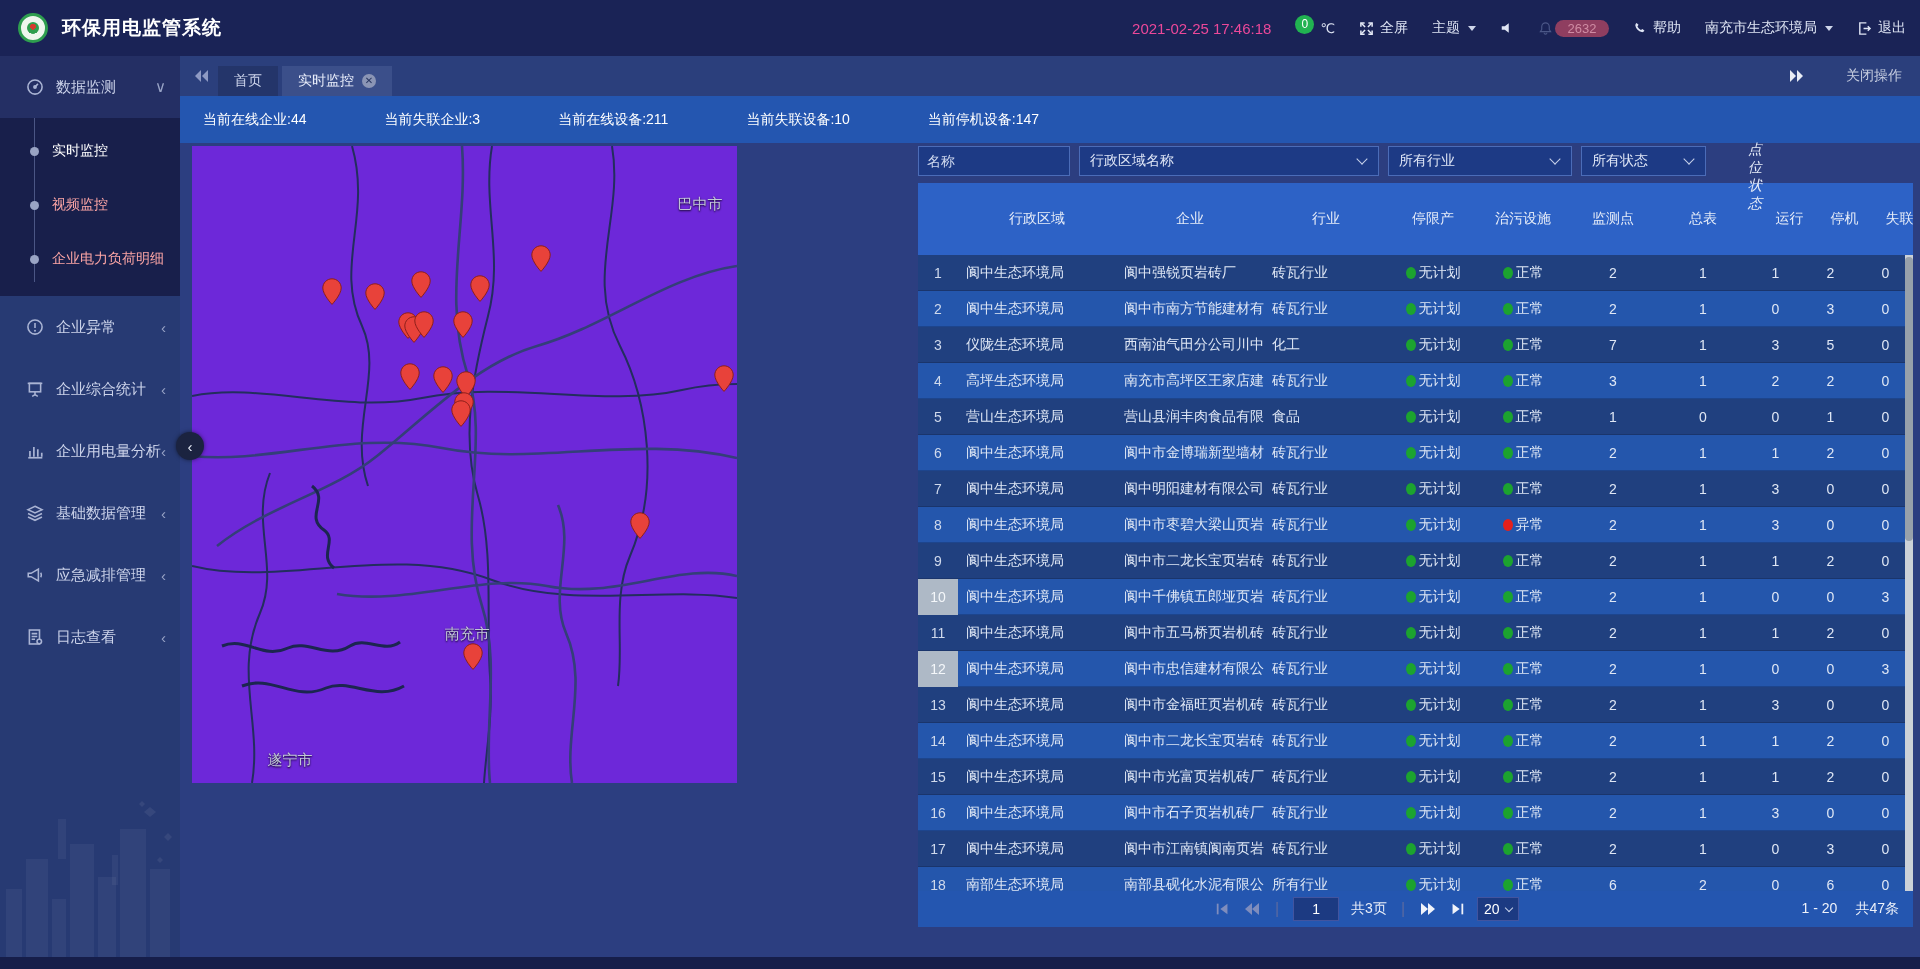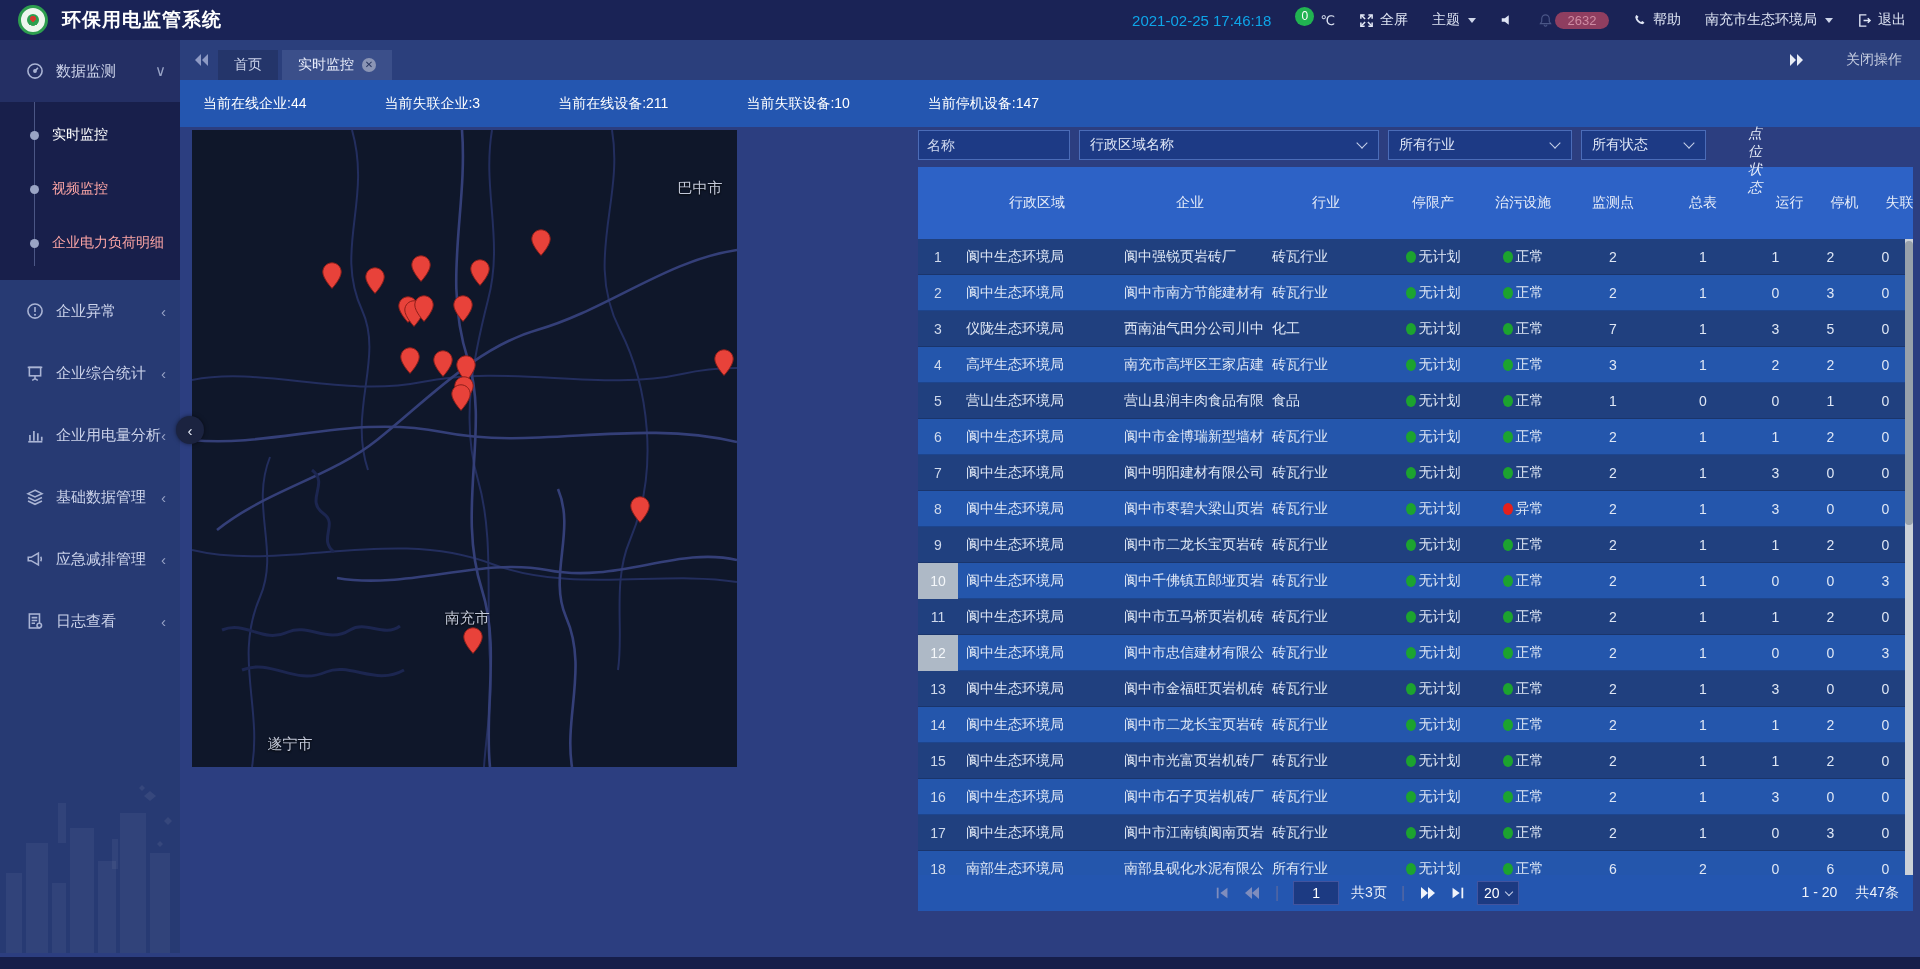--- a/index.html
+++ b/index.html
@@ -1,30 +1,30 @@
 <!DOCTYPE html>
 <html><head>
 <meta charset="utf-8">
 <style>
   * { margin:0; padding:0; box-sizing:border-box; }
   html,body { width:1920px; height:969px; overflow:hidden;
     font-family:"Liberation Sans","DejaVu Sans",sans-serif; }
   body { background:#2c3e80; color:#e8edf8; font-size:14px; }
 
   
-  .top-header { height:40px; background:#1a2356; display:flex; align-items:center;
+  .top-header { height:56px; background:#1a2356; display:flex; align-items:center;
     padding:0 14px 0 18px; position:relative; z-index:30; }
   .logo { width:30px; height:30px; border-radius:50%; background:#eef6ee;
     border:3px solid #2e9e4f; display:flex; align-items:center; justify-content:center; }
   .logo-core { width:12px; height:12px; border-radius:50%;
     background:radial-gradient(circle at 50% 40%, #d23b2f 0 3px, #2e9e4f 3px 7px, #eef6ee 7px); }
   .app-title { font-size:19px; font-weight:bold; letter-spacing:1px; margin-left:14px; color:#ffffff; }
   .header-right { margin-left:auto; display:flex; align-items:center; gap:24px; }
   .h-item { display:flex; align-items:center; gap:6px; color:#dfe5f4; cursor:default; }
-  .datetime { font-size:15px; color:#0ea5e9; }
+  .datetime { font-size:15px; color:#ec4899; }
   .temp-badge { width:19px; height:19px; border-radius:50%; background:#21b351; color:#fff;
     font-size:12px; display:flex; align-items:center; justify-content:center; margin-top:-8px; }
   .temp-unit { font-size:13px; }
   .caret-down { width:0; height:0; border-left:4px solid transparent; border-right:4px solid transparent;
     border-top:5px solid #cfd6ea; display:inline-block; margin-left:2px; }
   .notif { display:flex; align-items:center; gap:2px; }
   .notif-pill { background:#8f3e60; color:#cf8ca3; border-radius:10px; padding:1px 12px;
     font-size:13px; min-width:54px; text-align:center; }
 
   
@@ -59,21 +59,21 @@
   .close-ops { color:#c6cde0; font-size:14px; cursor:pointer; }
 
   .stats-bar { height:47px; background:#2456b0; display:flex; align-items:center;
     padding-left:23px; gap:78px; }
   .stat { font-size:14px; color:#ffffff; white-space:nowrap; }
   .stat .v { }
 
   .content { flex:1; background:#2c3e80; display:flex; padding:3px 0 0 12px; position:relative; }
 
   
-  .map-wrap { width:545px; height:637px; background:#0f172a; position:relative; flex-shrink:0; }
+  .map-wrap { width:545px; height:637px; background:#6d28d9; position:relative; flex-shrink:0; }
   .map-roads { position:absolute; inset:0; }
   .city-label { position:absolute; transform:translate(-50%,-50%); color:#c2c8d8; font-size:15px;
     text-shadow:0 1px 2px #000; white-space:nowrap; }
   .pin { position:absolute; width:20px; height:28px; transform:translate(-50%,-100%); cursor:pointer; }
   .map-collapse { position:absolute; left:-16px; top:286px; width:28px; height:28px; border-radius:50%;
     background:#1b2340; color:#e8edf8; display:flex; align-items:center; justify-content:center;
     font-size:15px; cursor:pointer; z-index:5; box-shadow:0 0 4px rgba(0,0,0,.5); }
 
   
   .table-panel { width:995px; margin-left:181px; flex-shrink:0; }

